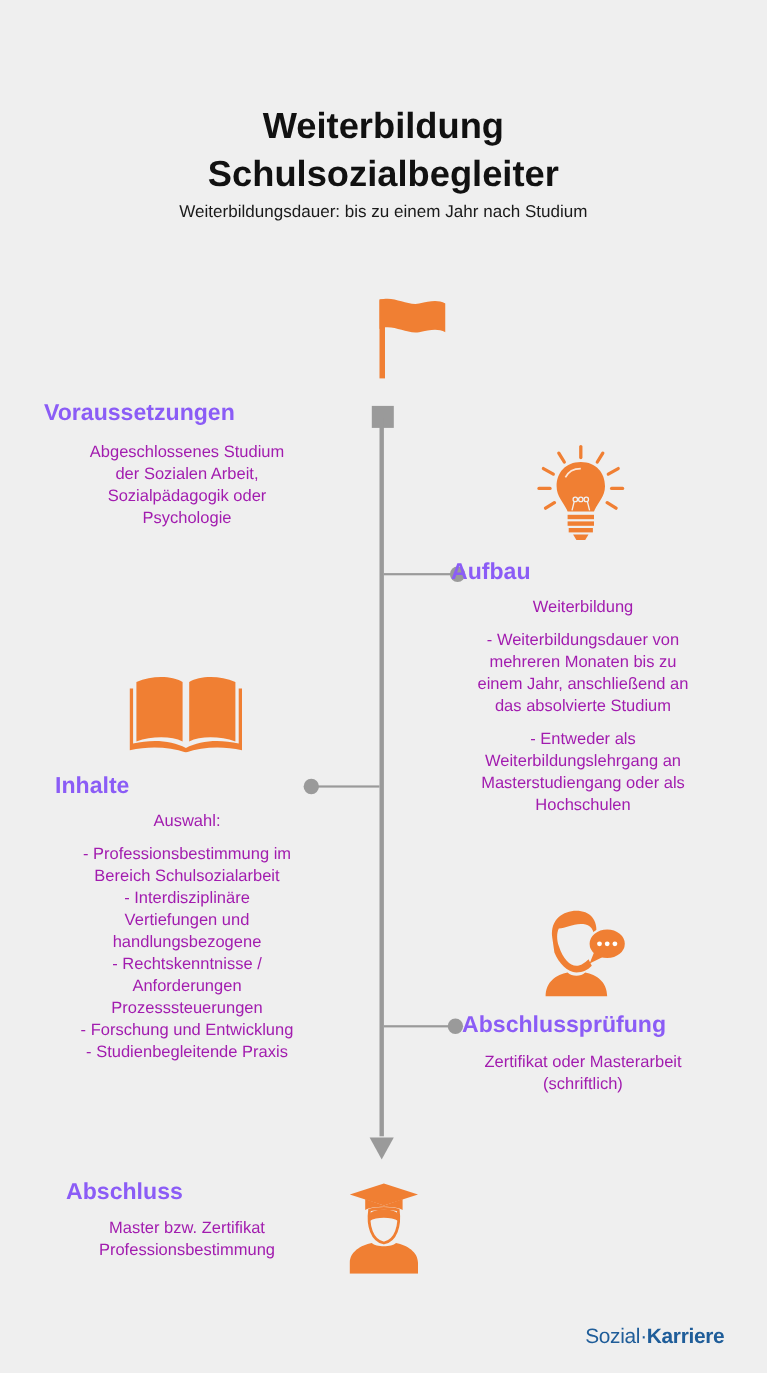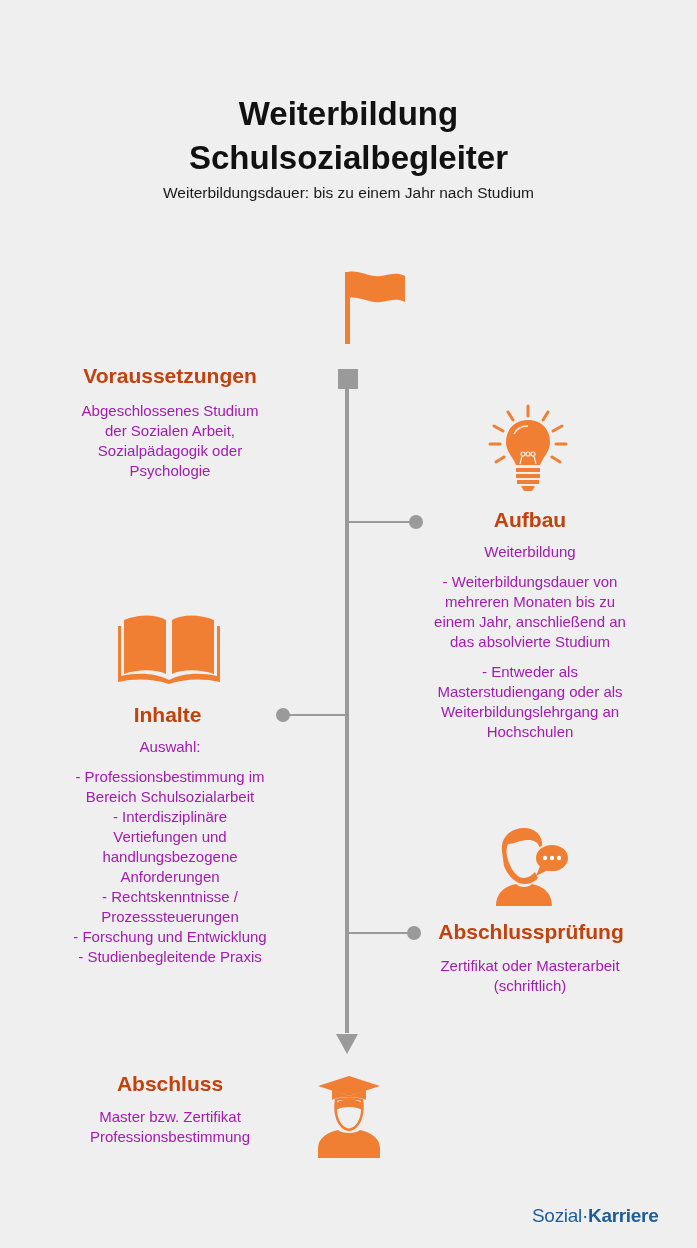--- a/index.html
+++ b/index.html
@@ -14,21 +14,21 @@
   .abs { position: absolute; }
   .title {
     left: 0; width: 697px; text-align: center;
     font-weight: bold; font-size: 33px; line-height: 44px; color: #111;
   }
   .subtitle {
     left: 0; width: 697px; text-align: center;
     font-size: 15.5px; color: #1a1a1a;
   }
   .heading {
-    text-align: center; font-weight: bold; font-size: 21px; color: #c2410c;
+    font-weight: bold; font-size: 21px; color: #8b5cf6;
   }
   .body {
     text-align: center; font-size: 15px; line-height: 20px; color: #a21caf;
   }
   .body p { margin: 0 0 10px 0; }
   .vline { left: 345px; top: 380px; width: 4px; height: 653px; background: #9a9a9a; }
   .hline { height: 2px; background: #9a9a9a; }
   .dot { width: 14px; height: 14px; border-radius: 50%; background: #9a9a9a; }
   .square { width: 20px; height: 20px; background: #9a9a9a; left: 338px; top: 369px; }
   .arrow {
@@ -103,42 +103,42 @@
 <div class="abs body" style="left:400px; width:260px; top:542px;">
   <p>Weiterbildung</p>
   <p>
     <span style="display:block">- Weiterbildungsdauer von</span>
     <span style="display:block">mehreren Monaten bis zu</span>
     <span style="display:block">einem Jahr, anschließend an</span>
     <span style="display:block">das absolvierte Studium</span>
   </p>
   <p>
     <span style="display:block">- Entweder als</span>
+    <span style="display:block">Weiterbildungslehrgang an</span>
     <span style="display:block">Masterstudiengang oder als</span>
-    <span style="display:block">Weiterbildungslehrgang an</span>
     <span style="display:block">Hochschulen</span>
   </p>
 </div>
 
 <svg class="abs" style="left:116px; top:612px;" width="106" height="72" viewBox="0 0 106 72">
   <path d="M8 8 C 22 2, 40 2, 50 8 L 50 62 C 40 57, 22 57, 8 62 Z" fill="#f07f33"></path>
   <path d="M56 8 C 66 2, 84 2, 98 8 L 98 62 C 84 57, 66 57, 56 62 Z" fill="#f07f33"></path>
   <path d="M2 14 L 5 14 L 5 64 C 22 60, 40 61, 53 68 C 66 61, 84 60, 101 64 L 101 14 L 104 14 L 104 70 C 86 66, 68 67, 53 72 C 38 67, 20 66, 2 70 Z" fill="#f07f33"></path>
 </svg>
 
 <div class="abs heading" style="left:50px; width:235px; top:703px;">Inhalte</div>
 <div class="abs body" style="left:40px; width:260px; top:737px;">
   <p>Auswahl:</p>
   <div>- Professionsbestimmung im</div>
   <div>Bereich Schulsozialarbeit</div>
   <div>- Interdisziplinäre</div>
   <div>Vertiefungen und</div>
   <div>handlungsbezogene</div>
+  <div>- Rechtskenntnisse /</div>
   <div>Anforderungen</div>
-  <div>- Rechtskenntnisse /</div>
   <div>Prozesssteuerungen</div>
   <div>- Forschung und Entwicklung</div>
   <div>- Studienbegleitende Praxis</div>
 </div>
 
 <svg class="abs" style="left:494px; top:826px;" width="76" height="80" viewBox="0 0 76 80">
   <path d="M8 26 C 6 10, 18 2, 30 2 C 42 2, 50 10, 48 24 L 46 26 C 46 16, 40 14, 34 14 C 26 14, 20 18, 14 18 C 12 22, 12 28, 14 34 C 18 46, 24 52, 30 52 C 34 52, 38 49, 41 46 L 44 52 C 40 56, 36 58, 30 58 C 22 58, 14 50, 10 40 Z" fill="#f07f33"></path>
   <path d="M2 80 C 2 66, 12 60, 22 58 C 26 62, 34 62, 38 58 C 48 60, 58 66, 58 80 Z" fill="#f07f33"></path>
   <ellipse cx="58" cy="32" rx="17" ry="14" fill="#f07f33" stroke="#efefef" stroke-width="2"></ellipse>
   <path d="M46 40 L 42 50 L 54 44 Z" fill="#f07f33"></path>

